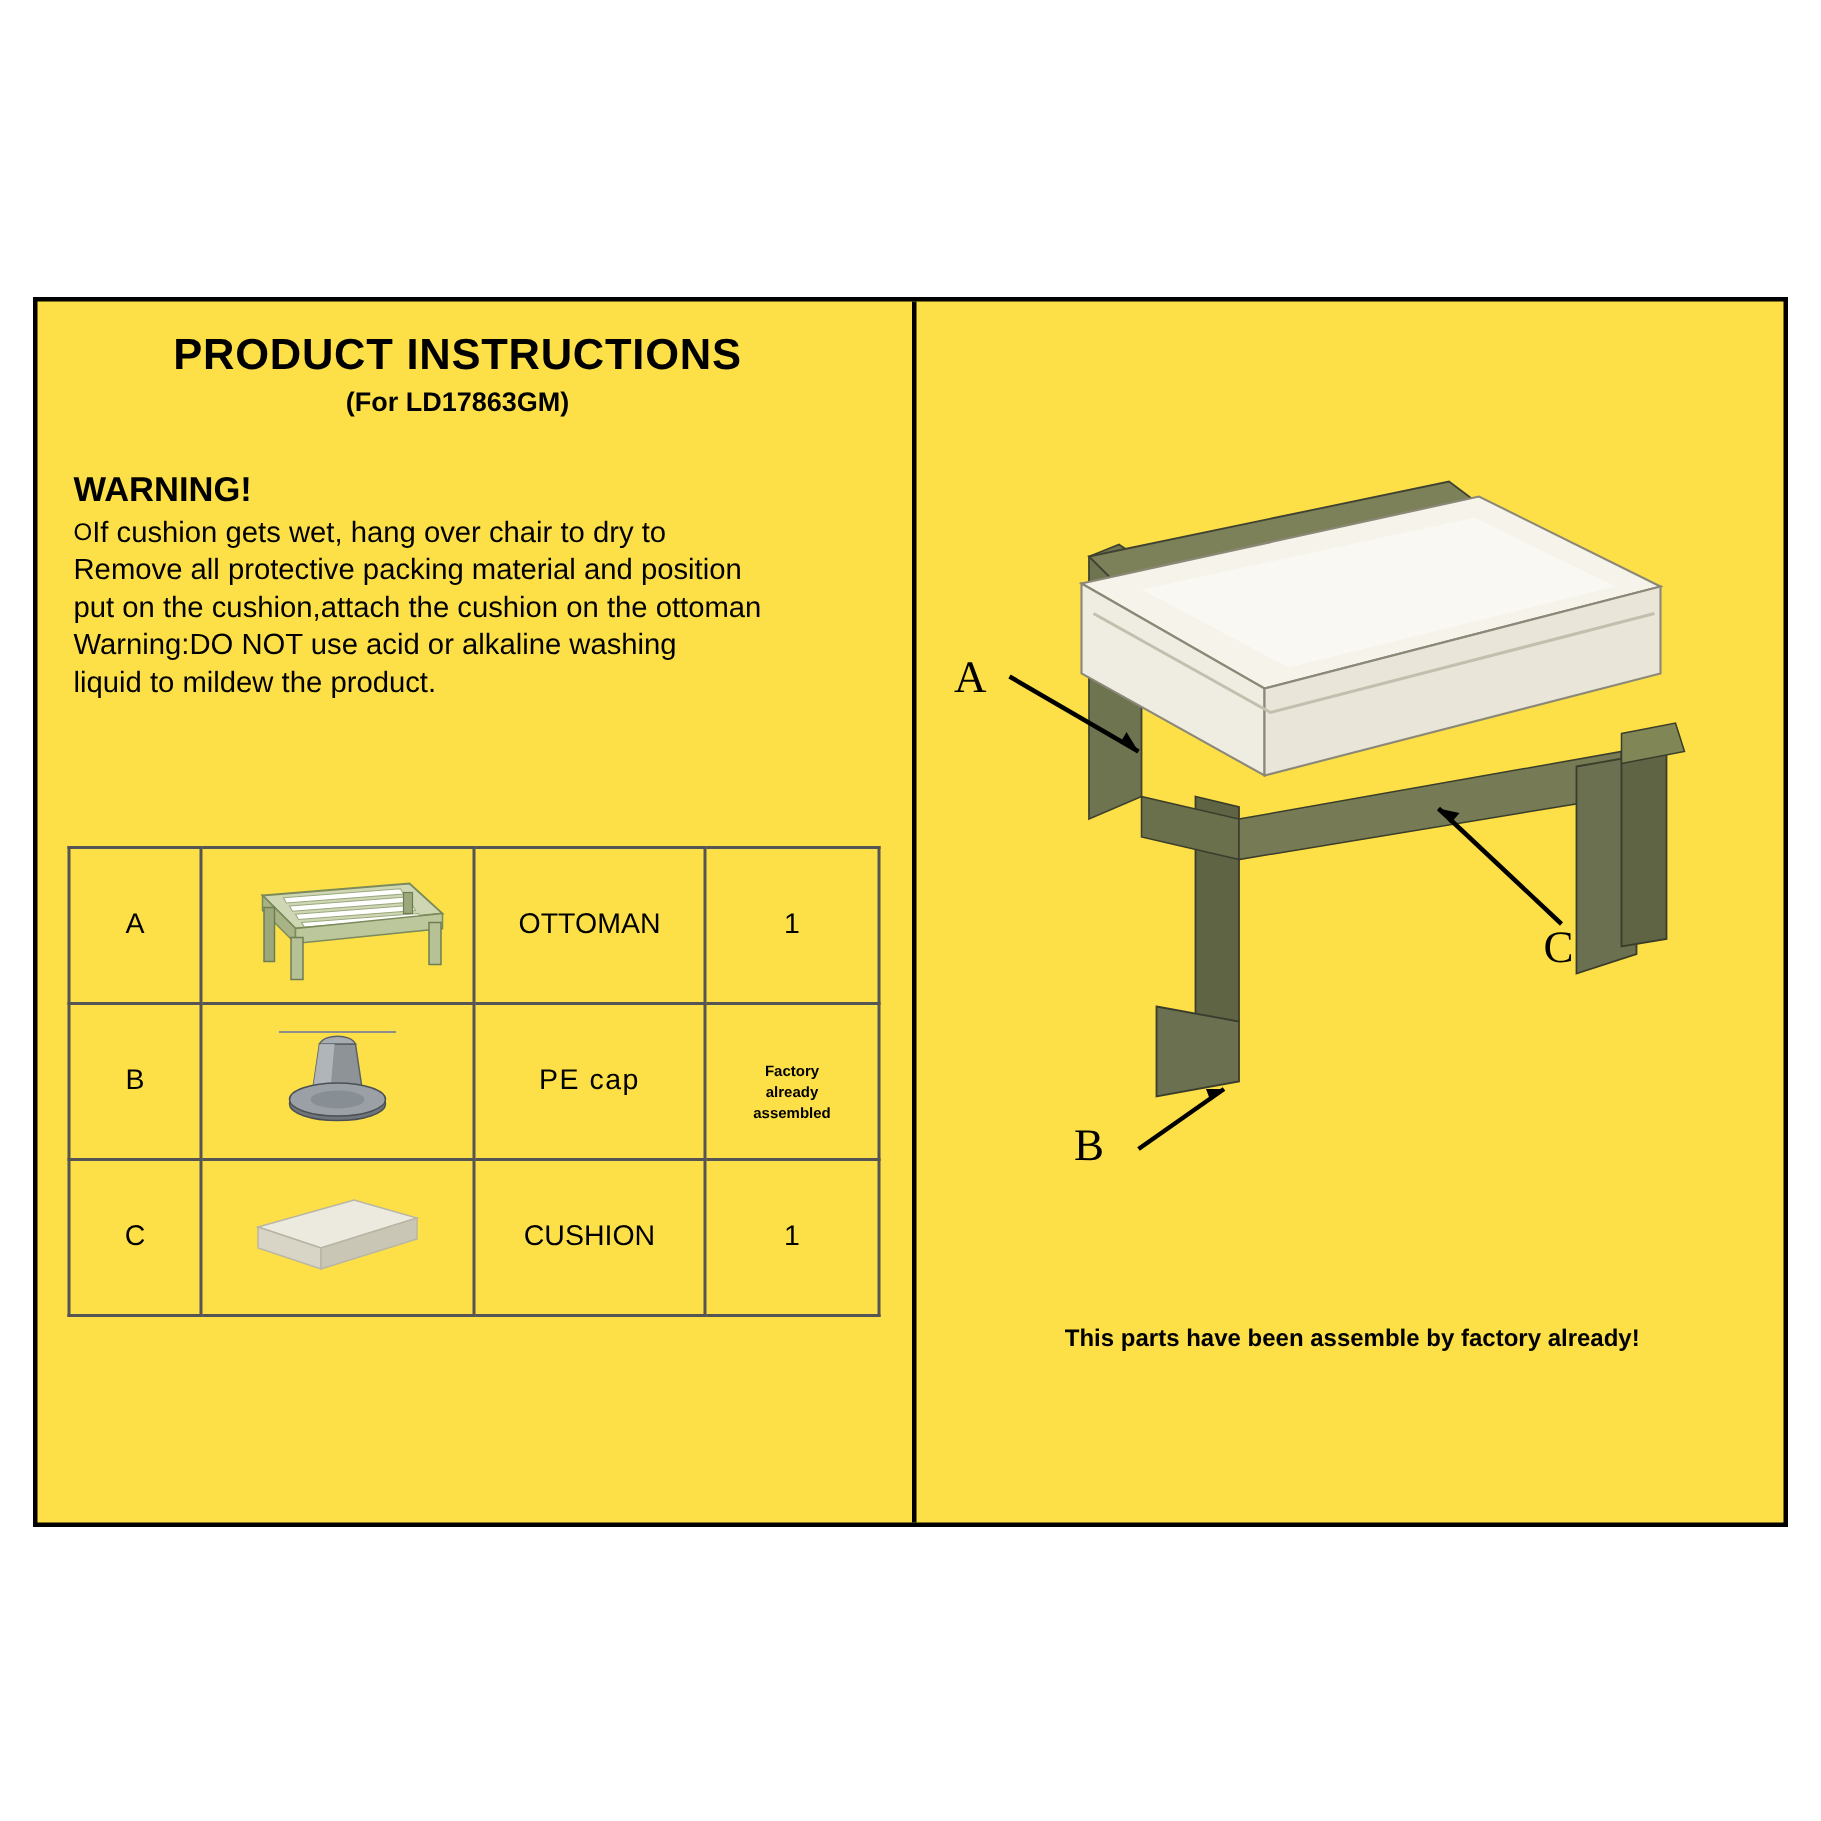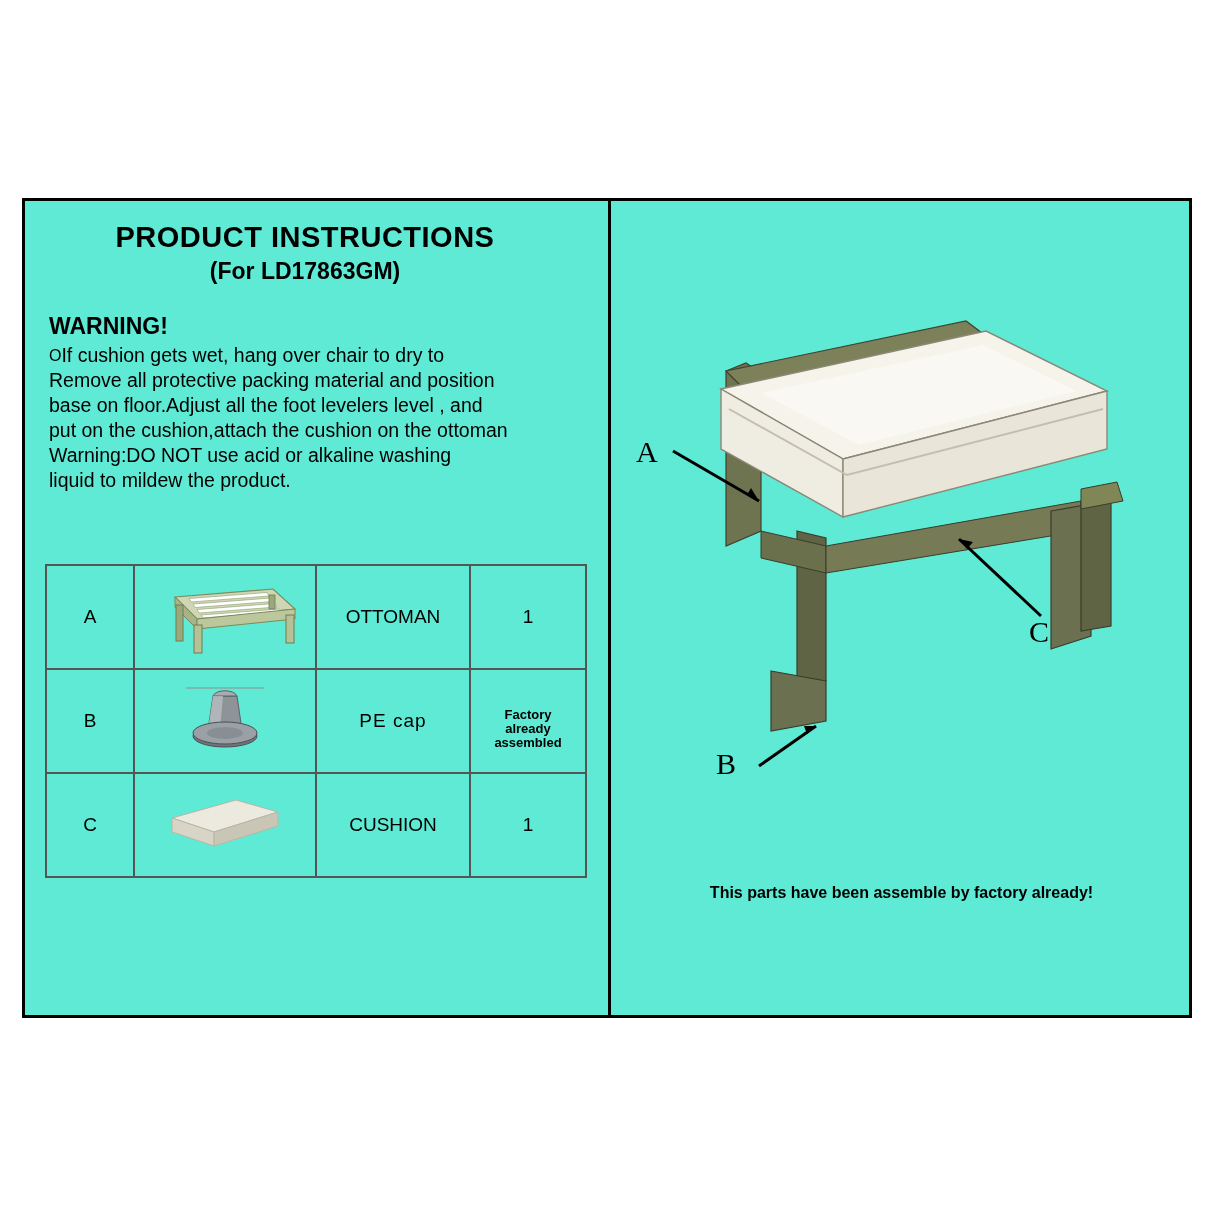--- a/index.html
+++ b/index.html
@@ -16,21 +16,21 @@
   }
 
   #sheet {
     position: absolute;
     left: 22px;
     top: 198px;
     width: 1170px;
     height: 820px;
     border: 3px solid #000000;
     box-sizing: border-box;
-    background: #5eead4;
+    background: #fde047;
   }
 
   .divider {
     position: absolute;
     left: 583px;
     top: 0;
     width: 3px;
     height: 100%;
     background: #000000;
   }
@@ -53,21 +53,21 @@
     font-size: 29px;
     font-weight: bold;
     letter-spacing: 0.5px;
   }
   #doc-subtitle {
     position: absolute;
     left: 0;
     top: 57px;
     width: 560px;
     text-align: center;
-    font-size: 23px;
+    font-size: 18px;
     font-weight: bold;
   }
 
   #warning-heading {
     position: absolute;
     left: 24px;
     top: 112px;
     font-size: 23px;
     font-weight: bold;
   }
@@ -101,21 +101,21 @@
     border: 2px solid #555555;
     text-align: center;
     vertical-align: middle;
     height: 94px;
     font-size: 19px;
   }
   .col-letter { width: 84px; font-size: 22px; }
   .col-image  { width: 180px; }
   .col-name   { width: 150px; }
   .col-qty    { width: 112px; font-size: 23px; }
-  .qty-small  { font-size: 13px; font-weight: bold; line-height: 14px; margin-top: 16px; }
+  .qty-small  { font-size: 10px; font-weight: bold; line-height: 14px; margin-top: 16px; }
   .name-ottoman { font-size: 19px; }
   .name-pecap { font-size: 22px; letter-spacing: 1px; }
   .name-cushion { font-size: 17px; }
 
   .img-cell { padding: 4px 0; }
 
   
   .frame-art { display:block; margin: 0 auto; }
   
   .cap-art { display:block; margin: 0 auto; }
@@ -164,21 +164,20 @@
   <div id="left-panel">
 
     <div id="doc-title">PRODUCT INSTRUCTIONS</div>
     <div id="doc-subtitle">(For LD17863GM)</div>
 
     <div id="warning-heading">WARNING!</div>
 
     <div id="warning-body">
       <p class="bullet-line"><span class="bullet-mark">O</span><span>If cushion gets wet, hang over chair to dry to</span></p>
       <p><span>Remove all protective packing material and position</span></p>
-      <p><span>base on floor.Adjust all the foot levelers level , and</span></p>
       <p><span>put on the cushion,attach the cushion on the ottoman</span></p>
       <p><span>Warning:DO NOT use acid or alkaline washing</span></p>
       <p><span>liquid to mildew the product.</span></p>
     </div>
 
     <table id="parts-table">
       <tbody>
 
         <tr>
           <td class="col-letter">A</td>

